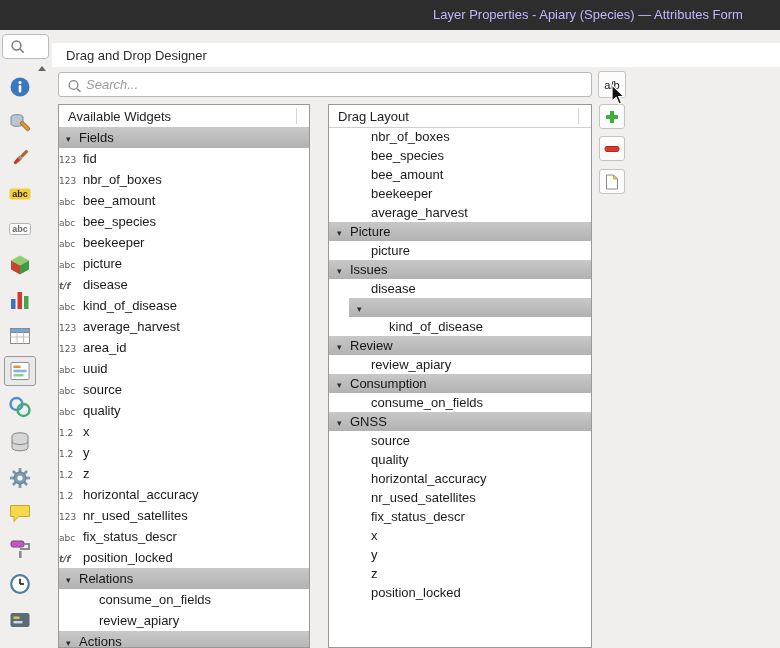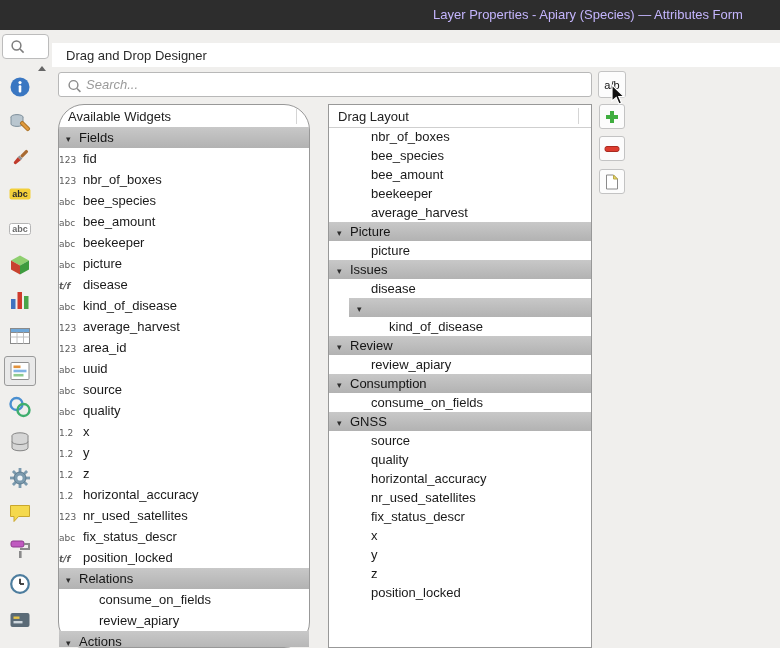--- a/index.html
+++ b/index.html
@@ -33,21 +33,21 @@
   .search-field input::placeholder{color:#9a9a9a;font-style:italic;}
   .btn{position:absolute;background:#fcfcfc;border:1px solid #c3c3c3;border-radius:3px;
        box-sizing:border-box;display:flex;align-items:center;justify-content:center;padding:0;}
   #ab-btn{left:598px;top:71px;width:28px;height:27px;font-size:11px;color:#111;font-family:inherit;}
   #add-btn{left:599px;top:104px;width:26px;height:25px;}
   #remove-btn{left:599px;top:136px;width:26px;height:25px;}
   #container-btn{left:599px;top:169px;width:26px;height:25px;}
 
   
   .panel{position:absolute;top:104px;bottom:0;background:#fff;border:1px solid #989898;box-sizing:border-box;}
-  #avail-panel{left:58px;width:252px;border-radius:26px;}
+  #avail-panel{left:58px;width:252px;}
   #form-panel{left:328px;width:264px;}
   .panel-header{height:22px;border-bottom:1px solid #cfcfcf;display:flex;align-items:center;
        padding-left:9px;position:relative;color:#222;}
   .col-divider{position:absolute;right:12px;top:3px;bottom:3px;width:1px;background:#d5d5d5;}
   .tree{position:absolute;top:22px;left:0;right:0;bottom:0;overflow:hidden;}
 
   .row{position:relative;width:100%;box-sizing:border-box;white-space:nowrap;overflow:hidden;}
   .left-row{height:21px;line-height:21px;}
   .right-row{height:19px;line-height:19px;}
   .group-hdr{background:linear-gradient(#c8c8c8,#b2b2b2);color:#151515;}
@@ -229,22 +229,22 @@
 
 <div class="panel" id="avail-panel">
   <div class="panel-header">
     <span>Available Widgets</span>
     <div class="col-divider"></div>
   </div>
   <div class="tree" id="avail-tree">
       <div class="row left-row group-hdr"><span class="tri">▾</span><span class="lbl">Fields</span></div>
       <div class="row left-row field-item"><span class="ftype">123</span><span class="lbl">fid</span></div>
       <div class="row left-row field-item"><span class="ftype">123</span><span class="lbl">nbr_of_boxes</span></div>
+      <div class="row left-row field-item"><span class="ftype">abc</span><span class="lbl">bee_amount</span></div>
       <div class="row left-row field-item"><span class="ftype">abc</span><span class="lbl">bee_species</span></div>
-      <div class="row left-row field-item"><span class="ftype">abc</span><span class="lbl">bee_amount</span></div>
       <div class="row left-row field-item"><span class="ftype">abc</span><span class="lbl">beekeeper</span></div>
       <div class="row left-row field-item"><span class="ftype">abc</span><span class="lbl">picture</span></div>
       <div class="row left-row field-item"><span class="ftype bool">t/f</span><span class="lbl">disease</span></div>
       <div class="row left-row field-item"><span class="ftype">abc</span><span class="lbl">kind_of_disease</span></div>
       <div class="row left-row field-item"><span class="ftype">123</span><span class="lbl">average_harvest</span></div>
       <div class="row left-row field-item"><span class="ftype">123</span><span class="lbl">area_id</span></div>
       <div class="row left-row field-item"><span class="ftype">abc</span><span class="lbl">uuid</span></div>
       <div class="row left-row field-item"><span class="ftype">abc</span><span class="lbl">source</span></div>
       <div class="row left-row field-item"><span class="ftype">abc</span><span class="lbl">quality</span></div>
       <div class="row left-row field-item"><span class="ftype">1.2</span><span class="lbl">x</span></div>

